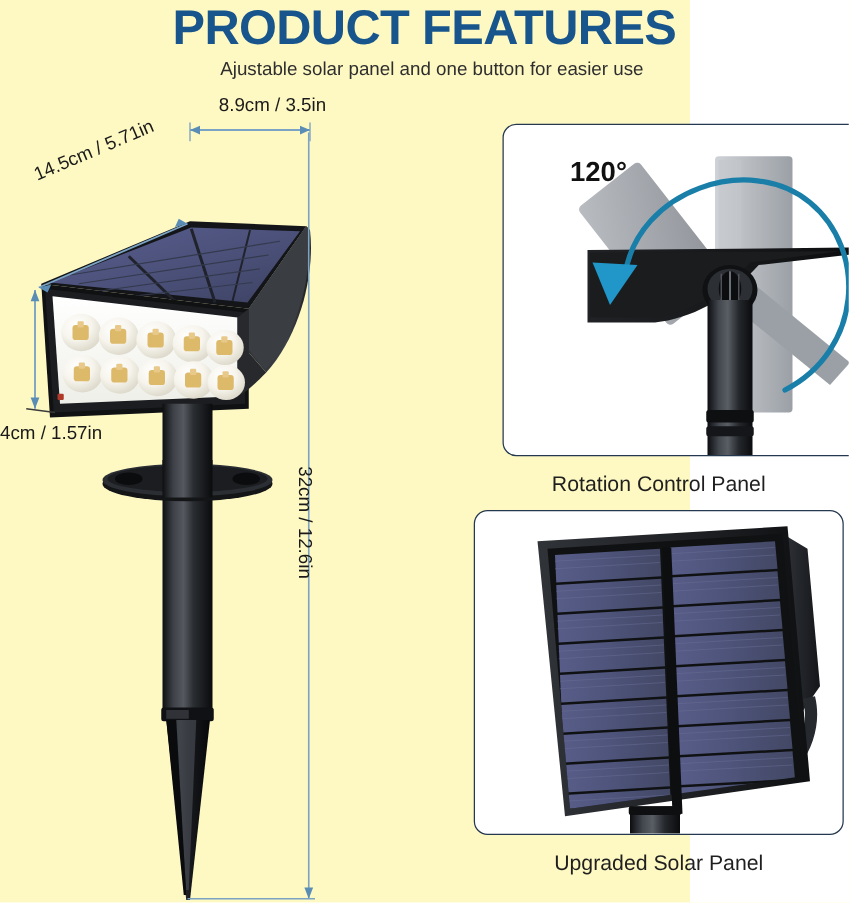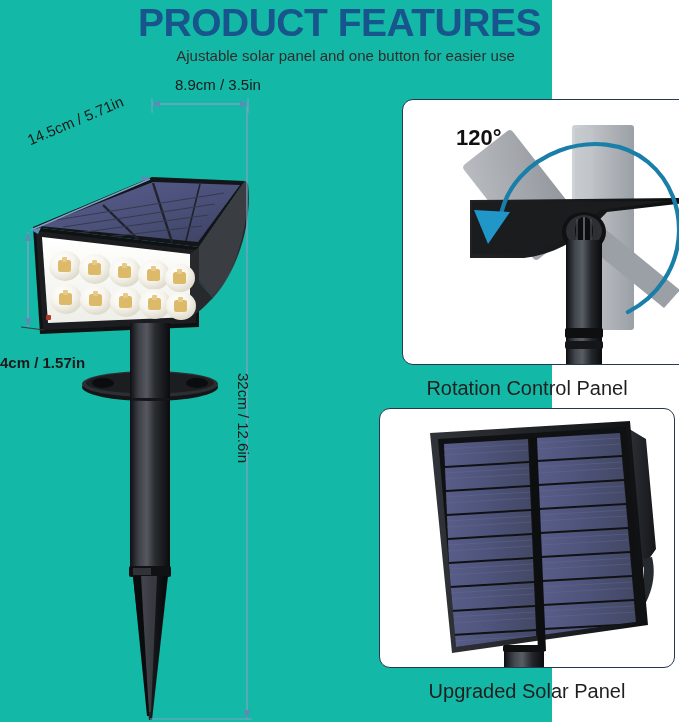--- a/index.html
+++ b/index.html
@@ -2,21 +2,21 @@
 <html><head>
 <meta charset="utf-8">
 <style>
   * { box-sizing: border-box; margin: 0; padding: 0; }
   html, body {
     width: 679px; height: 722px;
     background: #ffffff;
     font-family: "Liberation Sans", sans-serif;
     overflow: hidden;
   }
-  #root { position: relative; width: 552px; height: 722px; background: #14b8a6; }
+  #root { position: relative; width: 552px; height: 722px; background: #fef9c3; }
 
   
   .hdr-title {
     position: absolute; top: 2px; left: 0; width: 679px;
     text-align: center;
     font-size: 39px; font-weight: 700; letter-spacing: -0.5px;
     color: #17558c;
     font-family: "Liberation Sans", sans-serif;
     line-height: 42px;
     white-space: nowrap;
@@ -43,21 +43,21 @@
     border: 1.4px solid #24394f;
     border-radius: 11px;
     background: #ffffff;
     overflow: hidden;
   }
   #panel-rot { left: 402px; top: 99px; width: 296px; height: 266px; padding-left: 29px; }
   #panel-sol { left: 379px; top: 408px; width: 296px; height: 260px; }
 
   .rcap {
     position: absolute; width: 296px; left: 379px;
-    text-align: center; font-size: 20px; color: #1f1f1f;
+    text-align: center; font-size: 17px; color: #1f1f1f;
     line-height: 20px;
   }
   #cap-rot { top: 378px; }
   #cap-sol { top: 681px; }
 
   .deg-label {
     position: absolute; font-size: 22px; font-weight: 700; color: #111;
     letter-spacing: 0px; line-height: 24px; z-index: 9;
   }
 </style>
@@ -234,21 +234,21 @@
         <polygon points="247,639 243.5,630 250.5,630" fill="#5a8db5" stroke="none"></polygon>
         <line x1="150" y1="639" x2="252" y2="639" stroke-width="1.1"></line>
       </g>
     </svg>
 
     
     <div class="dim-label" style="left:175px; top:-4px;">8.9cm / 3.5in</div>
 
     <div class="dim-label" style="left:28px; top:52px; transform:rotate(-23deg); transform-origin:left center;">14.5cm / 5.71in</div>
 
-    <div class="dim-label" style="left:0px; top:274px;font-weight:bold;">4cm / 1.57in</div>
+    <div class="dim-label" style="left:0px; top:258px;">4cm / 1.57in</div>
 
     <div class="dim-label" style="left:252px; top:293px; transform:rotate(90deg); transform-origin:left top;">32cm / 12.6in</div>
   </div>
 
   <div class="rpanel" id="panel-rot">
     <svg width="294" height="264" viewBox="0 0 294 264">
       <defs>
         <linearGradient id="gGhost" x1="0" y1="0" x2="1" y2="1">
           <stop offset="0%" stop-color="#b9bdc2"></stop>
           <stop offset="100%" stop-color="#8e9298"></stop>

